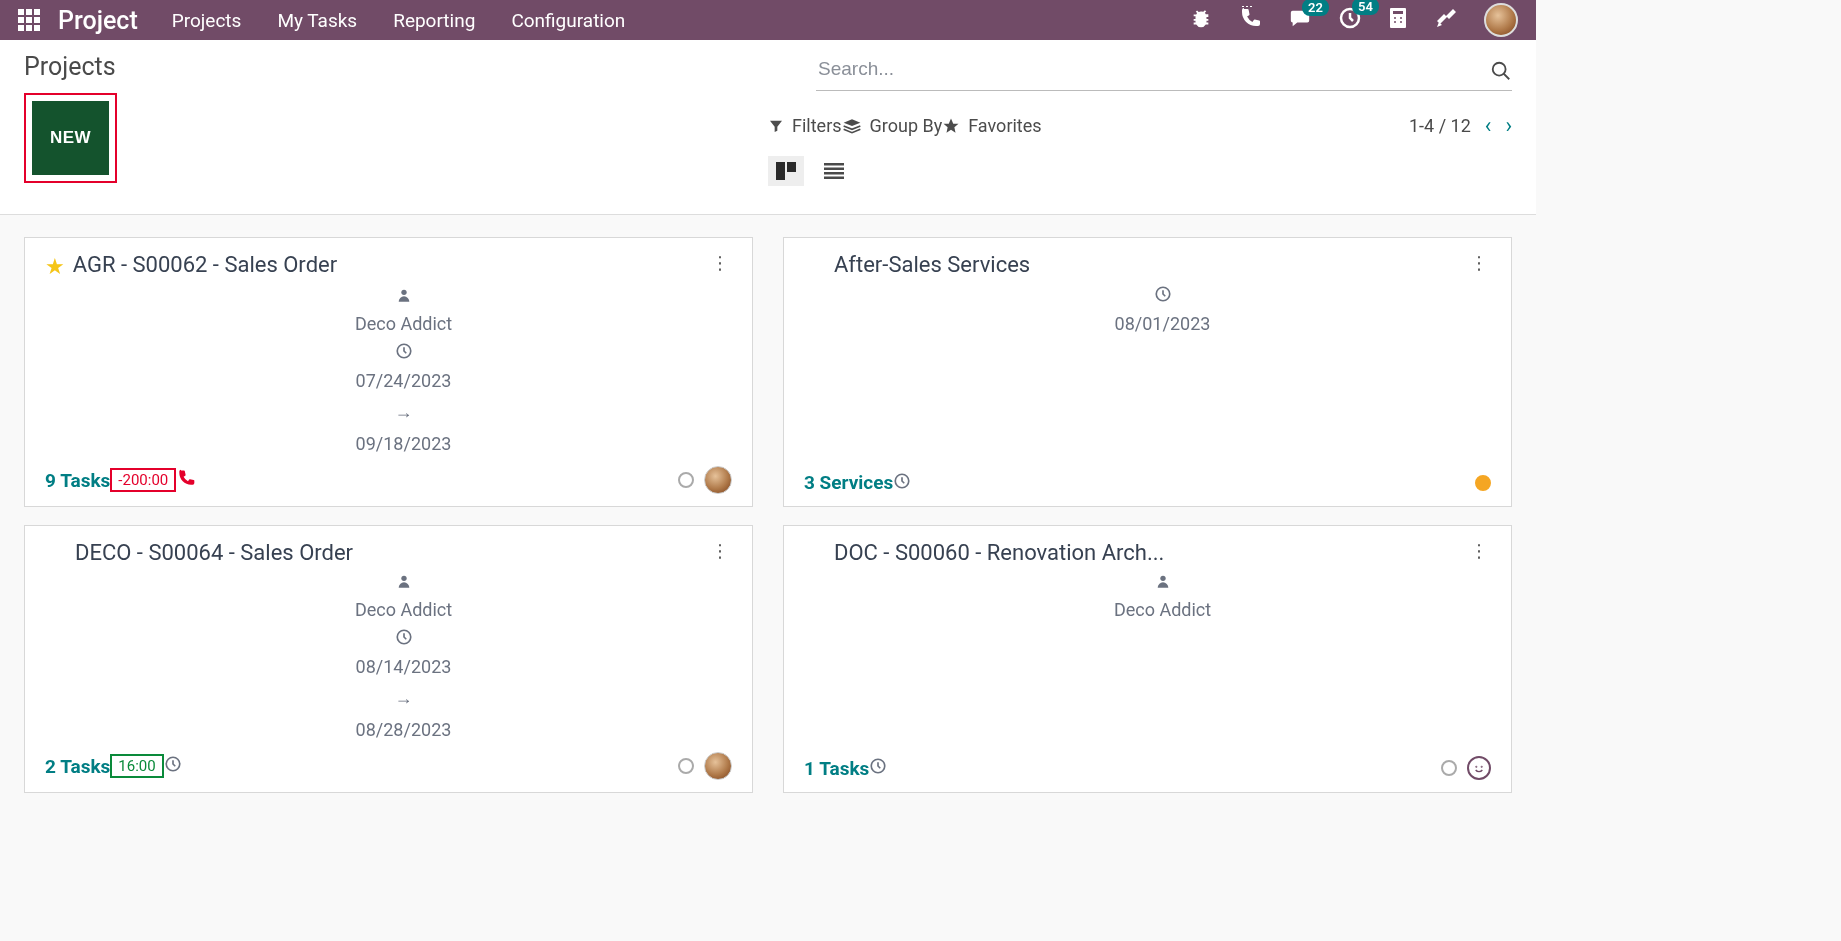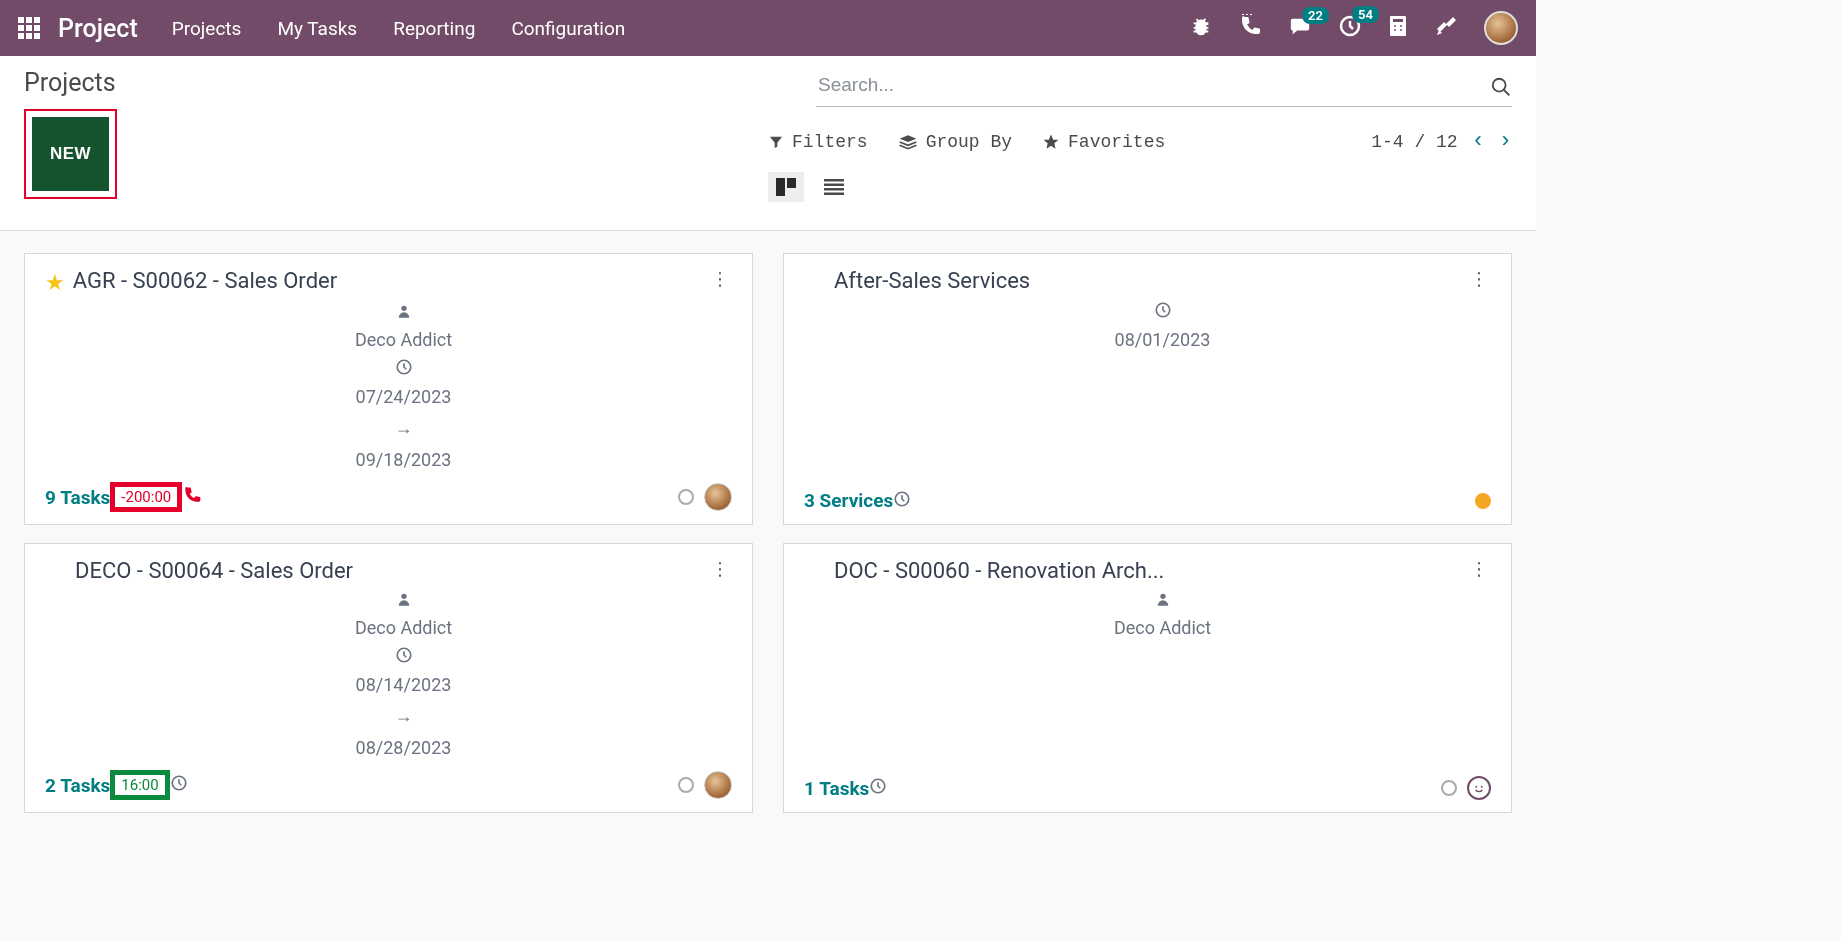--- a/index.html
+++ b/index.html
@@ -1,20 +1,20 @@
 <!DOCTYPE html>
 <html><head>
 <meta charset="utf-8">
 <style>
   * { box-sizing: border-box; margin: 0; padding: 0; }
   body { font-family: -apple-system, BlinkMacSystemFont, "Segoe UI", Roboto, sans-serif; background: #f9f9f9; color: #374151; width: 1536px; }
   
   .topbar {
     background: #714B67;
-    height: 56px;
+    height: 40px;
     display: flex;
     align-items: center;
     padding: 0 18px;
     color: #fff;
   }
   .apps-icon { margin-right: 18px; cursor: pointer; }
   .apps-icon svg { display: block; }
   .brand { font-size: 25px; font-weight: 500; margin-right: 34px; }
   .menu { display: flex; gap: 36px; }
   .menu-item { font-size: 19px; cursor: pointer; }
@@ -52,21 +52,21 @@
     cursor: pointer; letter-spacing: 0.5px;
   }
   .cb-right { flex: 1; display: flex; flex-direction: column; }
   .search-row { display: flex; align-items: flex-end; border-bottom: 1px solid #bbb; padding-bottom: 4px; margin-left: 48px; }
   .search-input {
     flex: 1; border: none; font-size: 19px; padding: 6px 2px;
     outline: none; color: #374151;
   }
   .search-input::placeholder { color: #8a8f98; }
   .search-icon { color: #4a4a4a; cursor: pointer; }
-  .filter-row { display: flex; align-items: center; gap: 30px; margin-top: 22px; color: #4c4c4c; font-size: 18px; font-family: Liberation Mono, monospace; }
+  .filter-row { display: flex; align-items: center; margin-top: 22px; color: #4c4c4c; font-size: 18px; }
   .filter-btn { display: flex; align-items: center; gap: 8px; cursor: pointer; }
   .pager { margin-left: auto; display: flex; align-items: center; gap: 14px; font-size: 18px; color: #4a4a4a;}
   .pager-prev, .pager-next { font-size: 22px; color: #017E84; cursor: pointer; }
   .view-row { display: flex; gap: 12px; margin-top: 18px; margin-bottom: 10px;}
   .view-btn { width: 36px; height: 30px; display: flex; align-items: center; justify-content: center; cursor: pointer; }
   .view-btn.active { background: #eee; }
   
   .kanban {
     display: grid;
     grid-template-columns: 1fr 1fr;
@@ -87,21 +87,21 @@
   .dots { color: #555; cursor: pointer; font-size: 18px; padding: 0 4px; letter-spacing: -1px;}
   .card-line { display: flex; align-items: center; gap: 10px; color: #6b7280; font-size: 18px; margin-top: 8px; margin-left: 30px; flex-direction: column;}
   .card-line svg, .card-line .glyph { flex-shrink: 0; }
   .arrow { color: #6b7280; }
   .card-foot {
     margin-top: auto; padding-top: 12px;
     display: flex; align-items: center; gap: 0;
   }
   .task-count { color: #017E84; font-weight: 700; font-size: 19px; }
   .time-badge {
-    border: 5px solid #737373; padding: 1px 6px; font-size: 15px; color: #374151;
+    border: 2px solid #737373; padding: 1px 6px; font-size: 15px; color: #374151;
   }
   .time-badge.neg { border-color: #e4002b; color: #e4002b; }
   .time-badge.pos { border-color: #0a8a3a; color: #0a8a3a; }
   .phone-icon { color: #e4002b; }
   .foot-right { margin-left: auto; display: flex; align-items: center; gap: 10px; }
   .circle {
     width: 16px; height: 16px; border-radius: 50%;
     border: 2px solid #aaa; background: #fff;
   }
   .circle.orange { background: #f5a623; border-color: #f5a623; }

